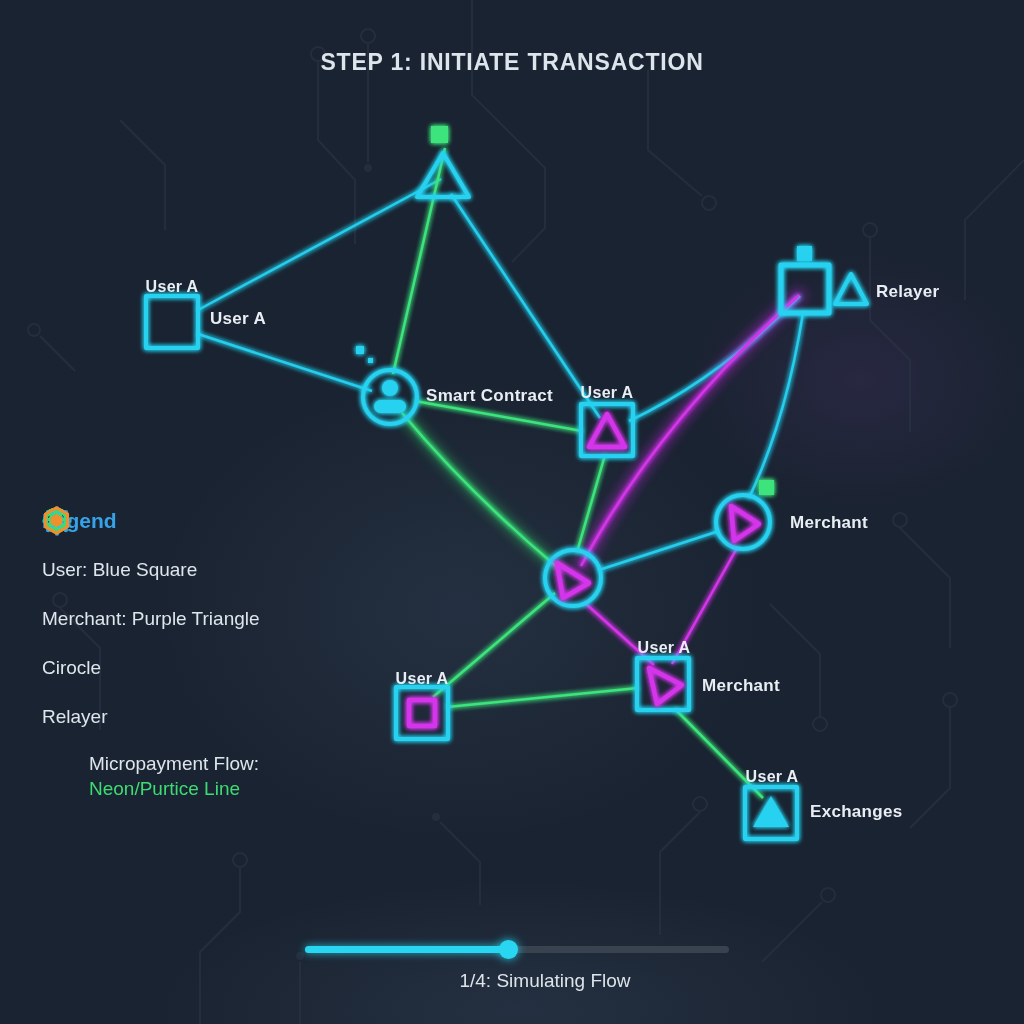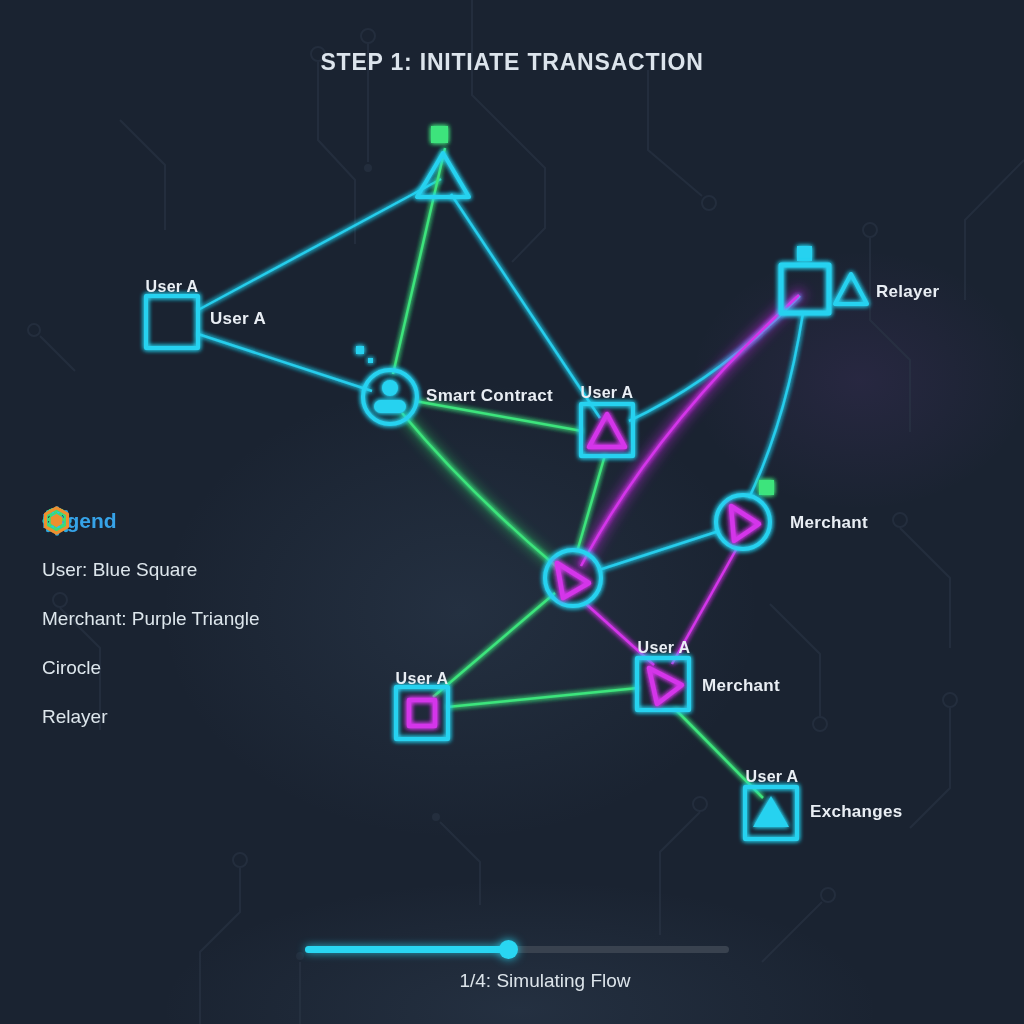--- a/index.html
+++ b/index.html
@@ -262,20 +262,22 @@
 
     <div class="lrow">
       <svg width="29" height="29" viewBox="0 0 24 24">
         <polygon points="12,1.5 21.1,6.75 21.1,17.25 12,22.5 2.9,17.25 2.9,6.75" fill="none" stroke="#ef8f2e" stroke-width="2.6" stroke-linejoin="round"></polygon>
         <polygon points="12,6.5 16.8,9.25 16.8,14.75 12,17.5 7.2,14.75 7.2,9.25" fill="#ef8f2e"></polygon>
       </svg>
       <span class="ltext">Relayer</span>
     </div>
 
     <div class="flownote">
+      <div class="fn1">Micropayment Flow:</div>
+      <div class="fn2">Neon/Purtice Line</div>
     </div>
   </div>
 
   <div class="ptrack">
     <div class="pfill" id="pfill" style="width: 204px;"></div>
     <div class="pdot" id="pdot" style="left: 194px;"></div>
   </div>
   <div class="pcaption">1/4: Simulating Flow</div>
 
 </div>

